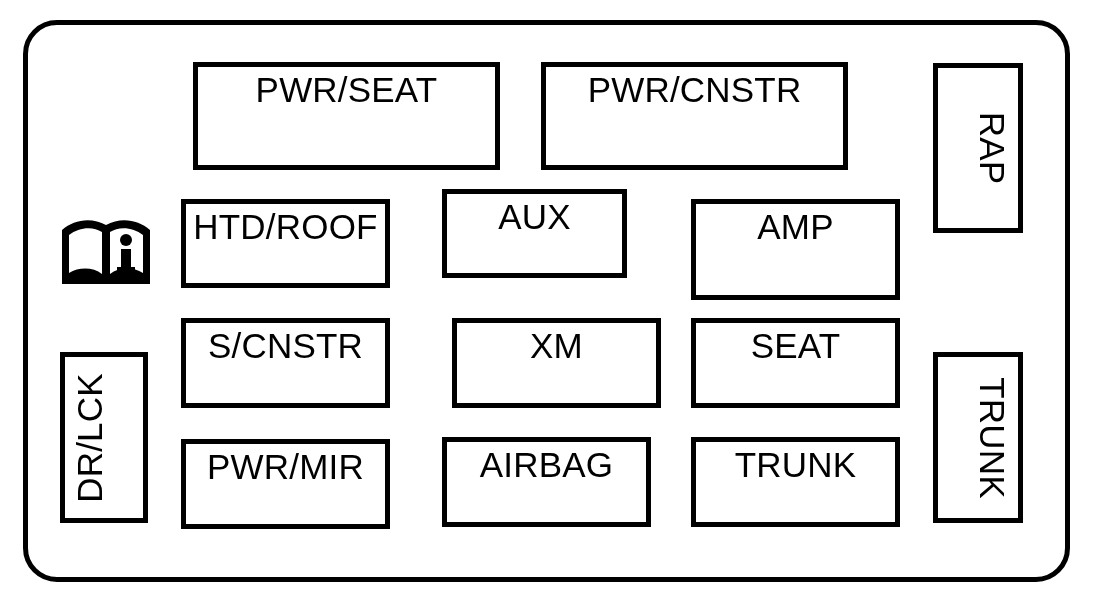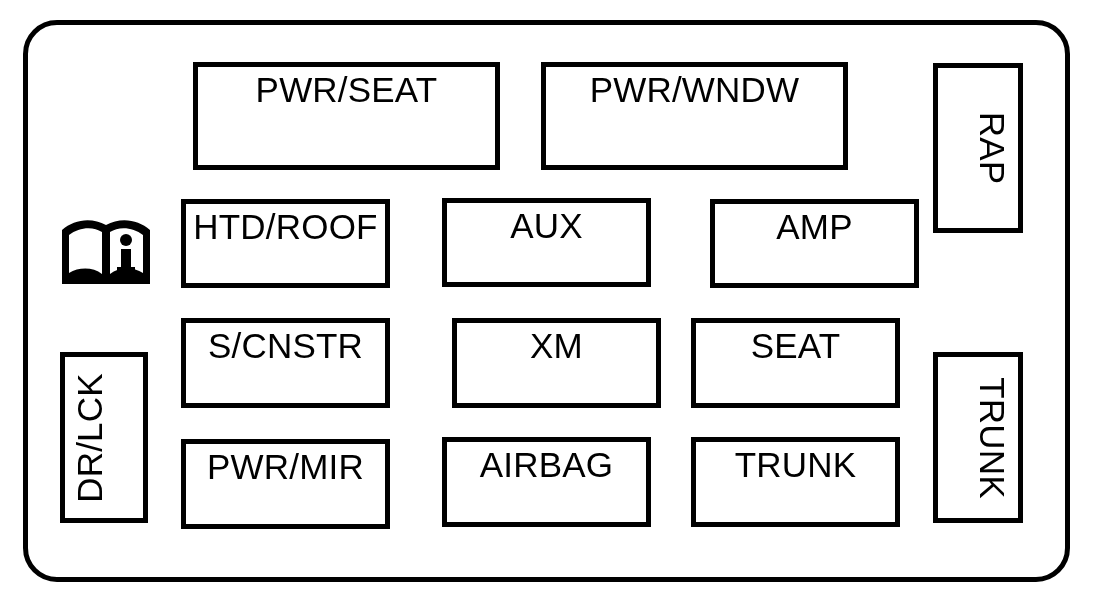--- a/index.html
+++ b/index.html
@@ -106,32 +106,32 @@
       <rect x="59" y="33" width="10" height="22" fill="#000000"></rect>
       <rect x="55" y="51" width="18" height="5" fill="#000000"></rect>
     </svg>
   </div>
 
   <div id="fuse-slots">
       <div class="fuse" style="left: 193px; top: 62px; width: 307px; height: 108px;">
         <span class="fuse-label">PWR/SEAT</span>
       </div>
       <div class="fuse" style="left: 541px; top: 62px; width: 307px; height: 108px;">
-        <span class="fuse-label">PWR/WNDW</span>
+        <span class="fuse-label">PWR/CNSTR</span>
       </div>
       <div class="fuse vertical rot-cw" style="left: 933px; top: 63px; width: 90px; height: 170px;">
         <span class="fuse-label">RAP</span>
       </div>
       <div class="fuse" style="left: 181px; top: 199px; width: 209px; height: 89px;">
         <span class="fuse-label">HTD/ROOF</span>
       </div>
-      <div class="fuse" style="left: 442px; top: 198px; width: 209px; height: 89px;">
+      <div class="fuse" style="left: 442px; top: 189px; width: 185px; height: 89px;">
         <span class="fuse-label">AUX</span>
       </div>
-      <div class="fuse" style="left: 710px; top: 199px; width: 209px; height: 89px;">
+      <div class="fuse" style="left: 691px; top: 199px; width: 209px; height: 101px;">
         <span class="fuse-label">AMP</span>
       </div>
       <div class="fuse vertical rot-ccw" style="left: 60px; top: 352px; width: 88px; height: 171px;">
         <span class="fuse-label">DR/LCK</span>
       </div>
       <div class="fuse" style="left: 181px; top: 318px; width: 209px; height: 90px;">
         <span class="fuse-label">S/CNSTR</span>
       </div>
       <div class="fuse" style="left: 442px; top: 318px; width: 209px; height: 90px; margin-left: 10px;">
         <span class="fuse-label">XM</span>

